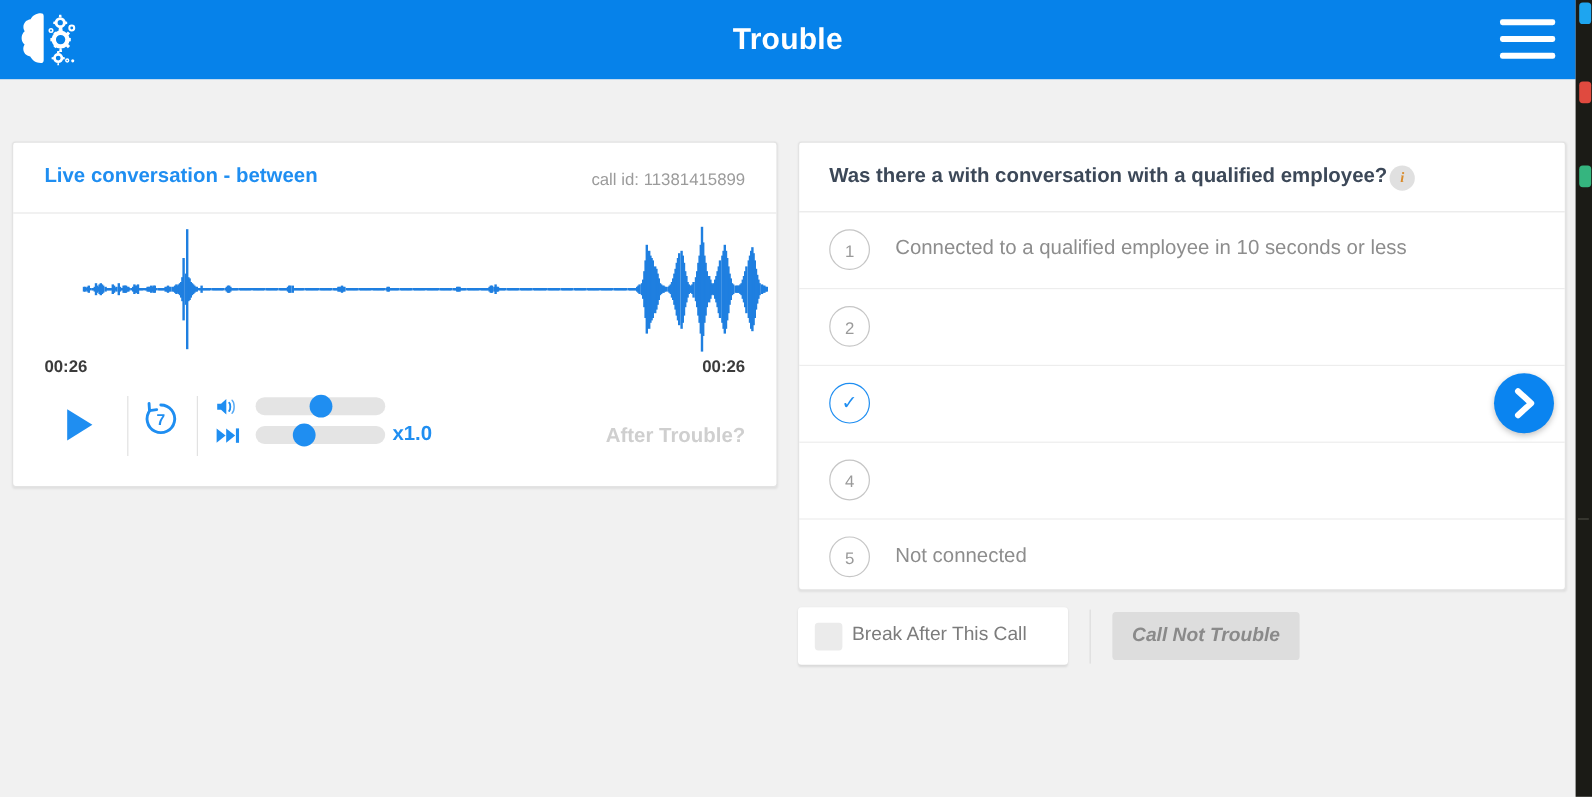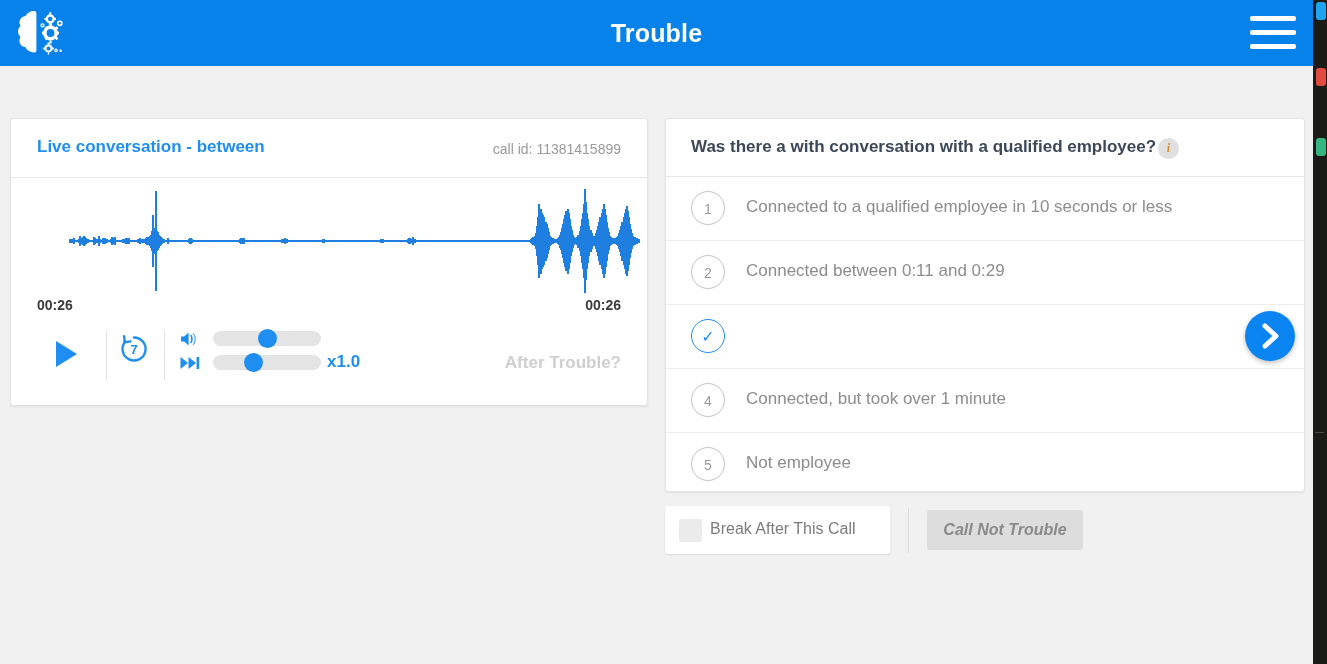--- a/index.html
+++ b/index.html
@@ -1032,32 +1032,30 @@
     <div id="question-text">Was there a with conversation with a qualified employee?</div>
     <div id="info-badge">i</div>
   </div>
   <div id="options-list">
       <div class="option-row">
         <div class="option-marker">1</div>
         <div class="option-label">Connected to a qualified employee in 10 seconds or less</div>
       </div>
       <div class="option-row">
         <div class="option-marker">2</div>
-        <div class="option-label">Connected between 0:11 and 0:29</div>
       </div>
       <div class="option-row selected">
         <div class="option-marker">✓</div>
       </div>
       <div class="option-row">
         <div class="option-marker">4</div>
-        <div class="option-label">Connected, but took over 1 minute</div>
       </div>
       <div class="option-row">
         <div class="option-marker">5</div>
-        <div class="option-label">Not employee</div>
+        <div class="option-label">Not connected</div>
       </div>
     </div>
 </div>
 
 <div id="next-button">
   <svg viewBox="0 0 50 50" width="50" height="50" aria-hidden="true">
     <polyline points="20,15 31,25 20,35" fill="none" stroke="#ffffff" stroke-width="5" stroke-linecap="round" stroke-linejoin="round"></polyline>
   </svg>
 </div>
 

